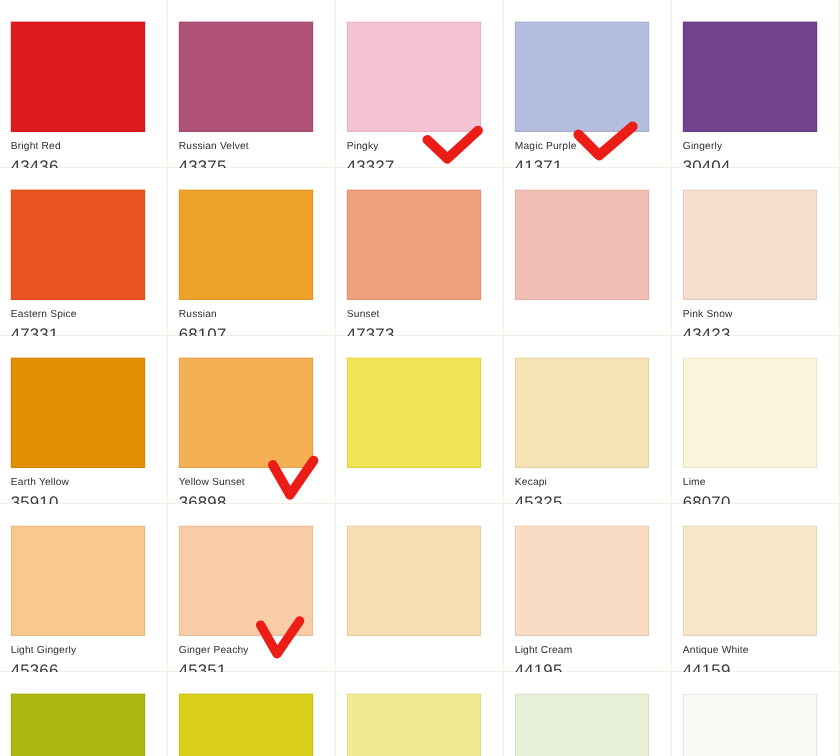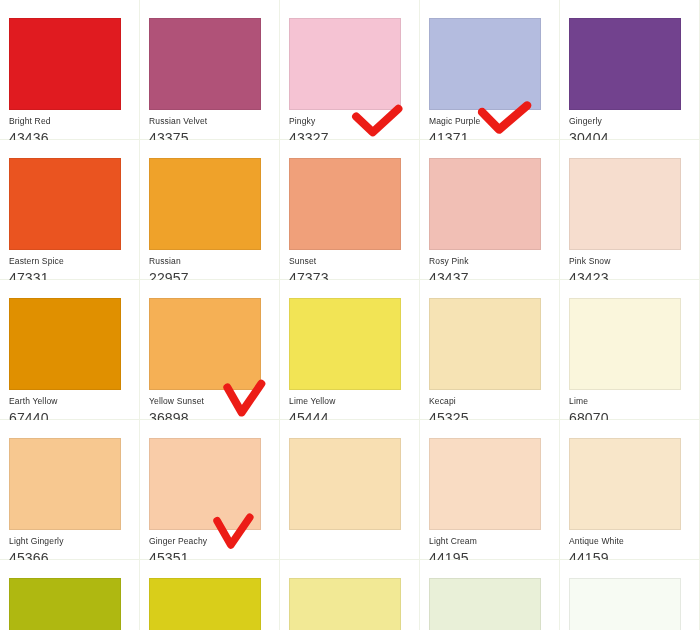--- a/index.html
+++ b/index.html
@@ -137,75 +137,67 @@
           <div class="cname">Eastern Spice</div>
           <div class="ccode">47331</div>
         </div>
       </div>
       <div class="card">
         <div class="swatch-wrap">
           <div class="swatch" style="background: rgb(239, 162, 42);"></div>
         </div>
         <div class="meta">
           <div class="cname">Russian</div>
-          <div class="ccode">22957</div>
+          <div class="ccode">68107</div>
         </div>
       </div>
       <div class="card">
         <div class="swatch-wrap">
           <div class="swatch" style="background: rgb(240, 160, 122);"></div>
         </div>
         <div class="meta">
           <div class="cname">Sunset</div>
           <div class="ccode">47373</div>
         </div>
       </div>
       <div class="card">
         <div class="swatch-wrap">
           <div class="swatch" style="background: rgb(241, 191, 181);"></div>
         </div>
-        <div class="meta">
-          <div class="cname">Rosy Pink</div>
-          <div class="ccode">43437</div>
-        </div>
       </div>
       <div class="card">
         <div class="swatch-wrap">
           <div class="swatch" style="background: rgb(246, 221, 206);"></div>
         </div>
         <div class="meta">
           <div class="cname">Pink Snow</div>
           <div class="ccode">43423</div>
         </div>
       </div>
       <div class="card">
         <div class="swatch-wrap">
           <div class="swatch" style="background: rgb(224, 144, 0);"></div>
         </div>
         <div class="meta">
           <div class="cname">Earth Yellow</div>
-          <div class="ccode">67440</div>
+          <div class="ccode">35910</div>
         </div>
       </div>
       <div class="card">
         <div class="swatch-wrap">
           <div class="swatch" style="background: rgb(245, 176, 85);"></div>
         </div>
         <div class="meta">
           <div class="cname">Yellow Sunset</div>
           <div class="ccode">36898</div>
         </div>
       </div>
       <div class="card">
         <div class="swatch-wrap">
           <div class="swatch" style="background: rgb(242, 228, 85);"></div>
-        </div>
-        <div class="meta">
-          <div class="cname">Lime Yellow</div>
-          <div class="ccode">45444</div>
         </div>
       </div>
       <div class="card">
         <div class="swatch-wrap">
           <div class="swatch" style="background: rgb(246, 227, 180);"></div>
         </div>
         <div class="meta">
           <div class="cname">Kecapi</div>
           <div class="ccode">45325</div>
         </div>

